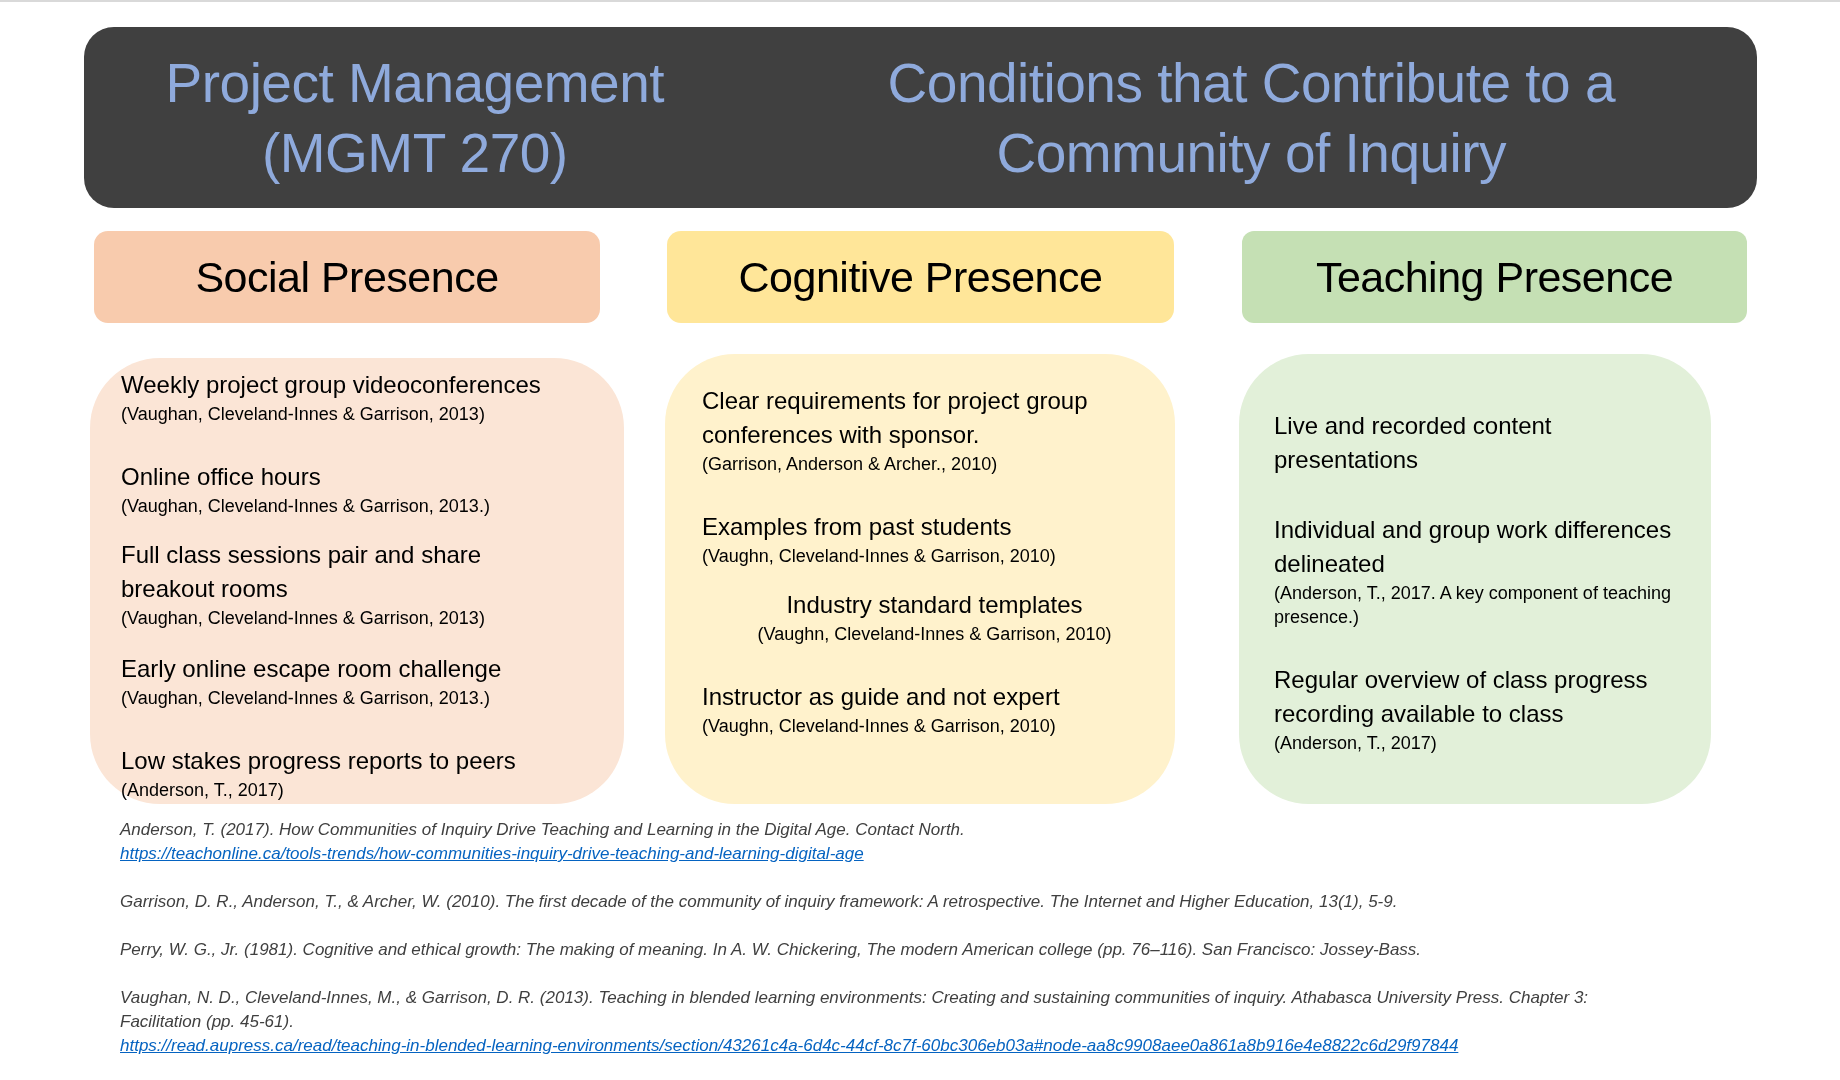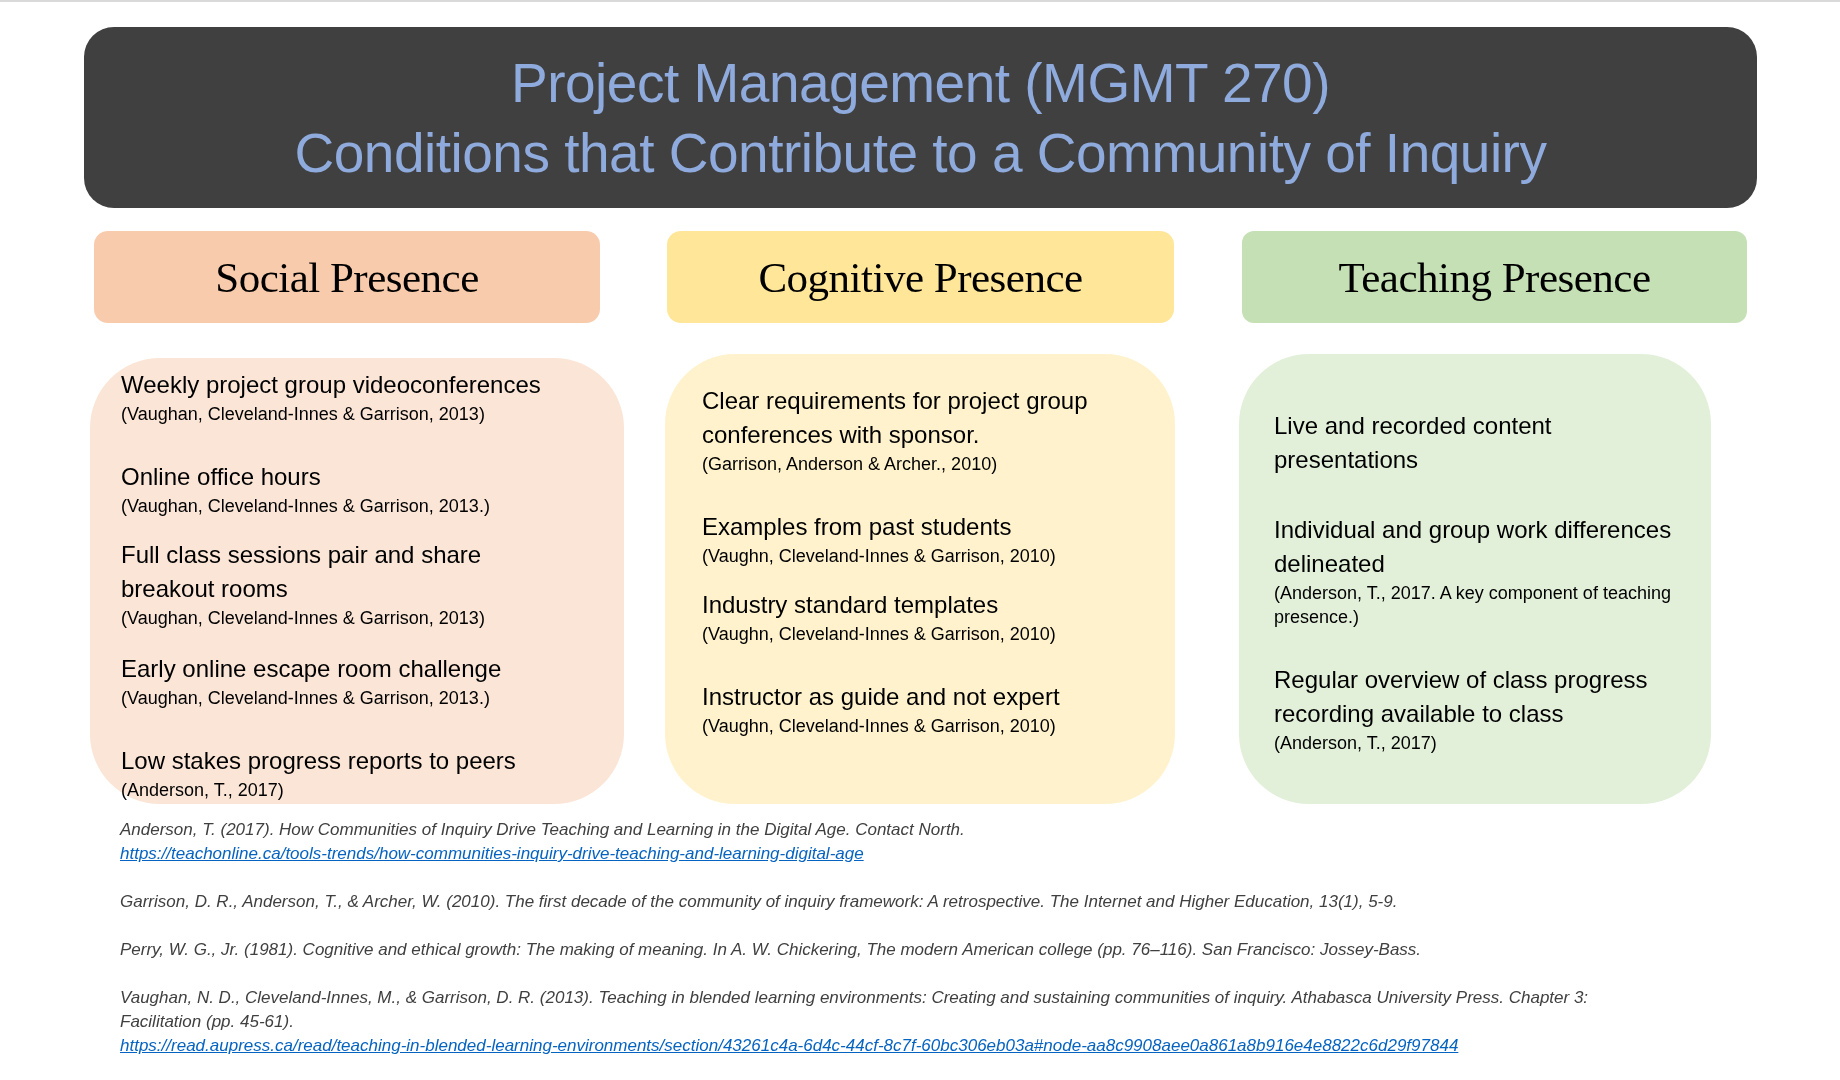--- a/index.html
+++ b/index.html
@@ -5,50 +5,50 @@
   html, body { margin: 0; padding: 0; }
   body {
     width: 1840px; height: 1080px; overflow: hidden;
     background: #ffffff; position: relative;
     font-family: "Liberation Sans", "DejaVu Sans", sans-serif;
   }
   .topline { position: absolute; left: 0; top: 0; width: 1840px; height: 2px; background: #d9d9d9; }
   .title-box {
     position: absolute; left: 84px; top: 27px; width: 1673px; height: 181px;
     background: #404040; border-radius: 30px;
-    display: flex; flex-direction: column; align-items: center; justify-content: center;
+    display: flex; flex-direction: row; align-items: center; justify-content: center;
     color: #8faadc; font-size: 55px; line-height: 70px; text-align: center;
     letter-spacing: -0.5px;
   }
   .title-box span { display: block; }
   .hdr {
     position: absolute; top: 231px; height: 92px; border-radius: 14px;
     display: flex; align-items: center; justify-content: center;
-    font-size: 43px; color: #000; letter-spacing: -0.5px; font-family: Liberation Serif, serif;
+    font-size: 43px; color: #000; letter-spacing: -0.5px;
   }
   .hdr.social { left: 94px; width: 506px; background: #f8cbad; }
   .hdr.cog { left: 667px; width: 507px; background: #ffe699; }
   .hdr.teach { left: 1242px; width: 505px; background: #c5e0b4; border-radius: 12px; }
   .card {
     position: absolute; border-radius: 70px; box-sizing: border-box;
     color: #000;
   }
   .card.social { left: 90px; top: 358px; width: 534px; height: 446px; background: #fbe5d6; padding: 10px 20px 0 31px; }
   .card.cog { left: 665px; top: 354px; width: 510px; height: 450px; background: #fff2cc; padding: 30px 8px 0 37px; }
   .card.teach { left: 1239px; top: 354px; width: 472px; height: 450px; background: #e2f0d9; padding: 55px 20px 0 35px; }
   .item { margin-bottom: 20px; }
   .item .main { font-size: 24px; line-height: 34px; }
   .item .cite { font-size: 18px; line-height: 24px; }
   .card.social .item:nth-child(1) { margin-bottom: 34px; }
   .card.social .item:nth-child(2) { margin-bottom: 20px; }
   .card.social .item:nth-child(3) { margin-bottom: 22px; }
   .card.social .item:nth-child(4) { margin-bottom: 34px; }
   .card.cog .item:nth-child(1) { margin-bottom: 34px; }
   .card.cog .item:nth-child(2) { margin-bottom: 20px; }
-  .card.cog .item:nth-child(3) { margin-bottom: 34px; }
+  .card.cog .item:nth-child(3) { margin-bottom: 34px; text-align: center; }
   .card.teach .item { margin-bottom: 36px; }
   .refs {
     position: absolute; left: 120px; top: 818px; width: 1600px;
     font-style: italic; color: #404040; font-size: 17px; line-height: 24px;
   }
   .ref { margin-bottom: 24px; }
   .ref a { color: #0563c1; text-decoration: underline; display: block; }
 </style>
 </head>
 <body>

